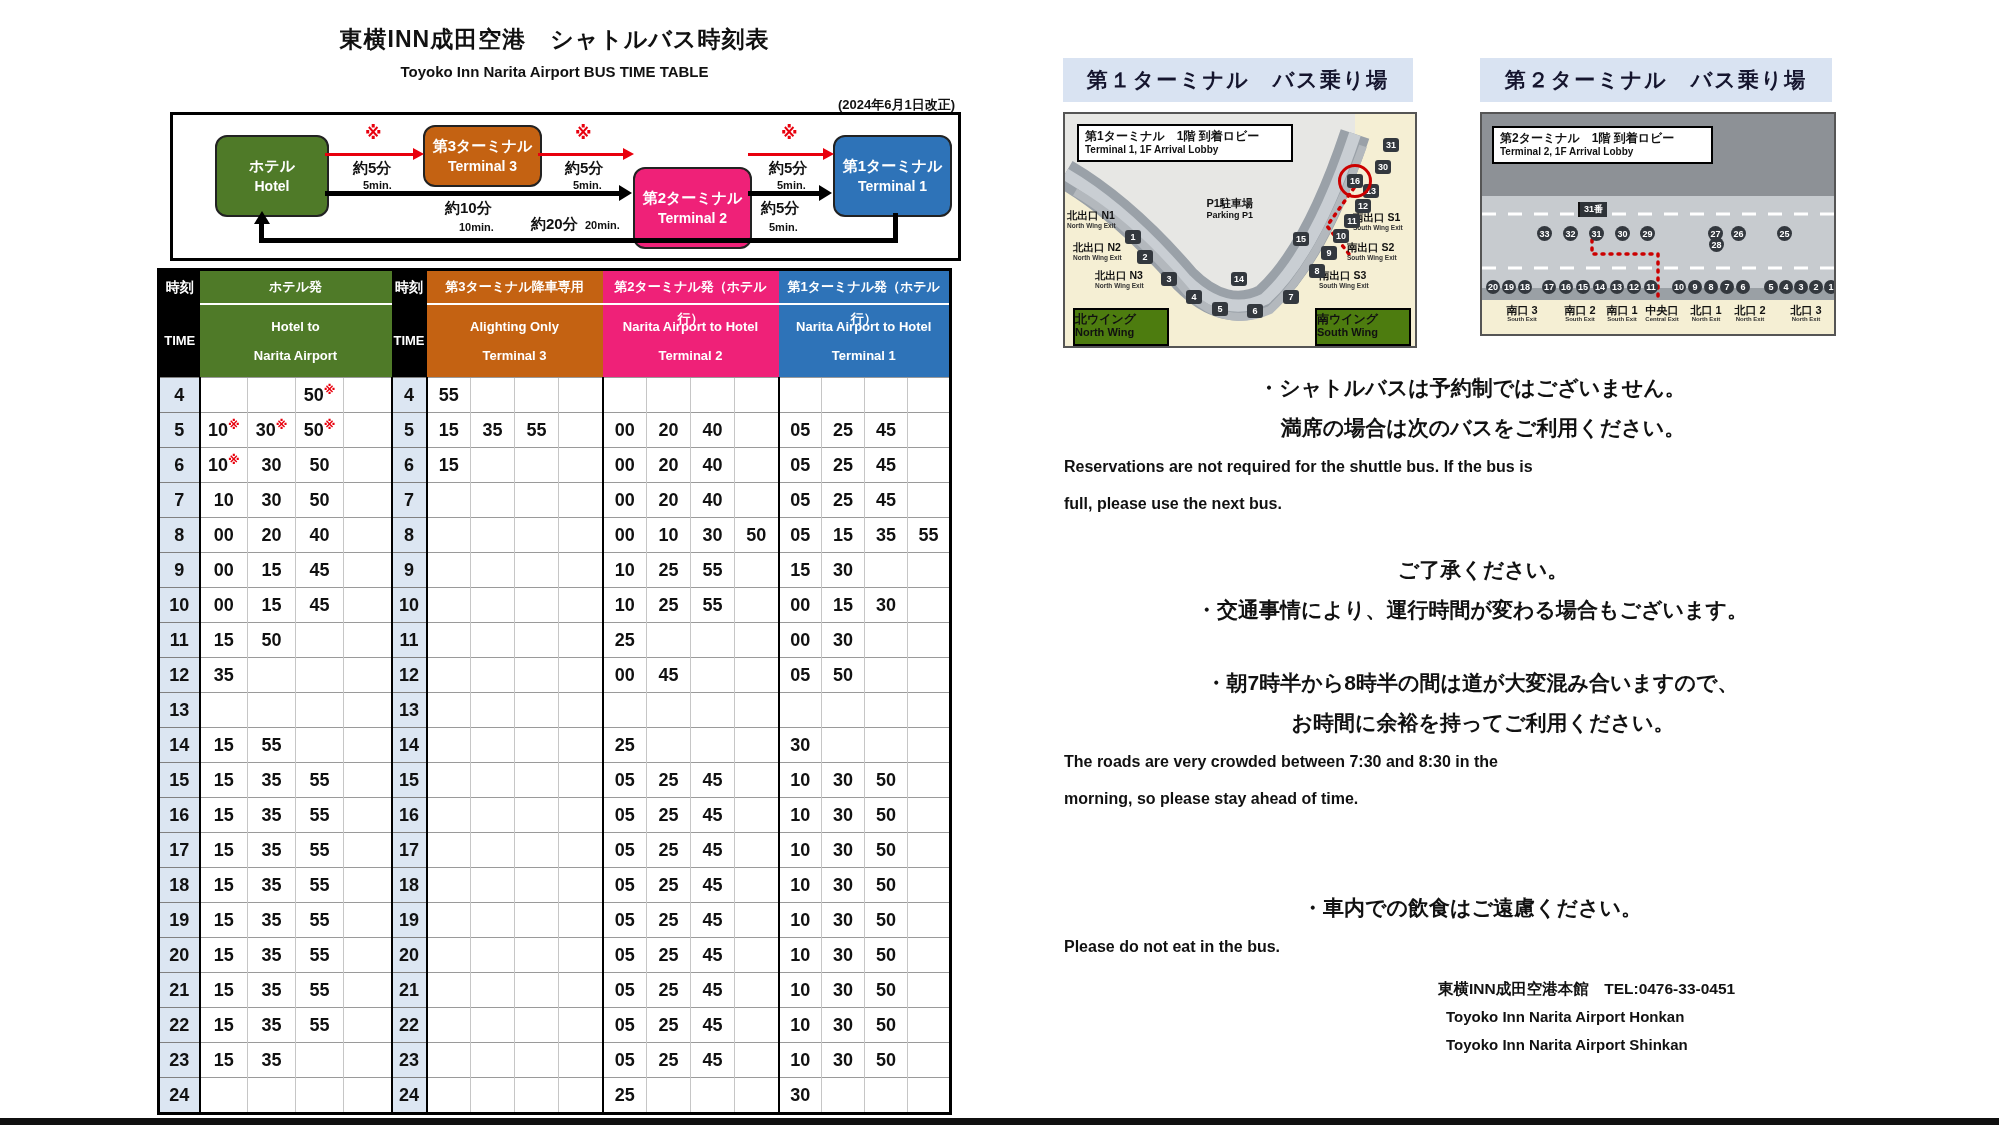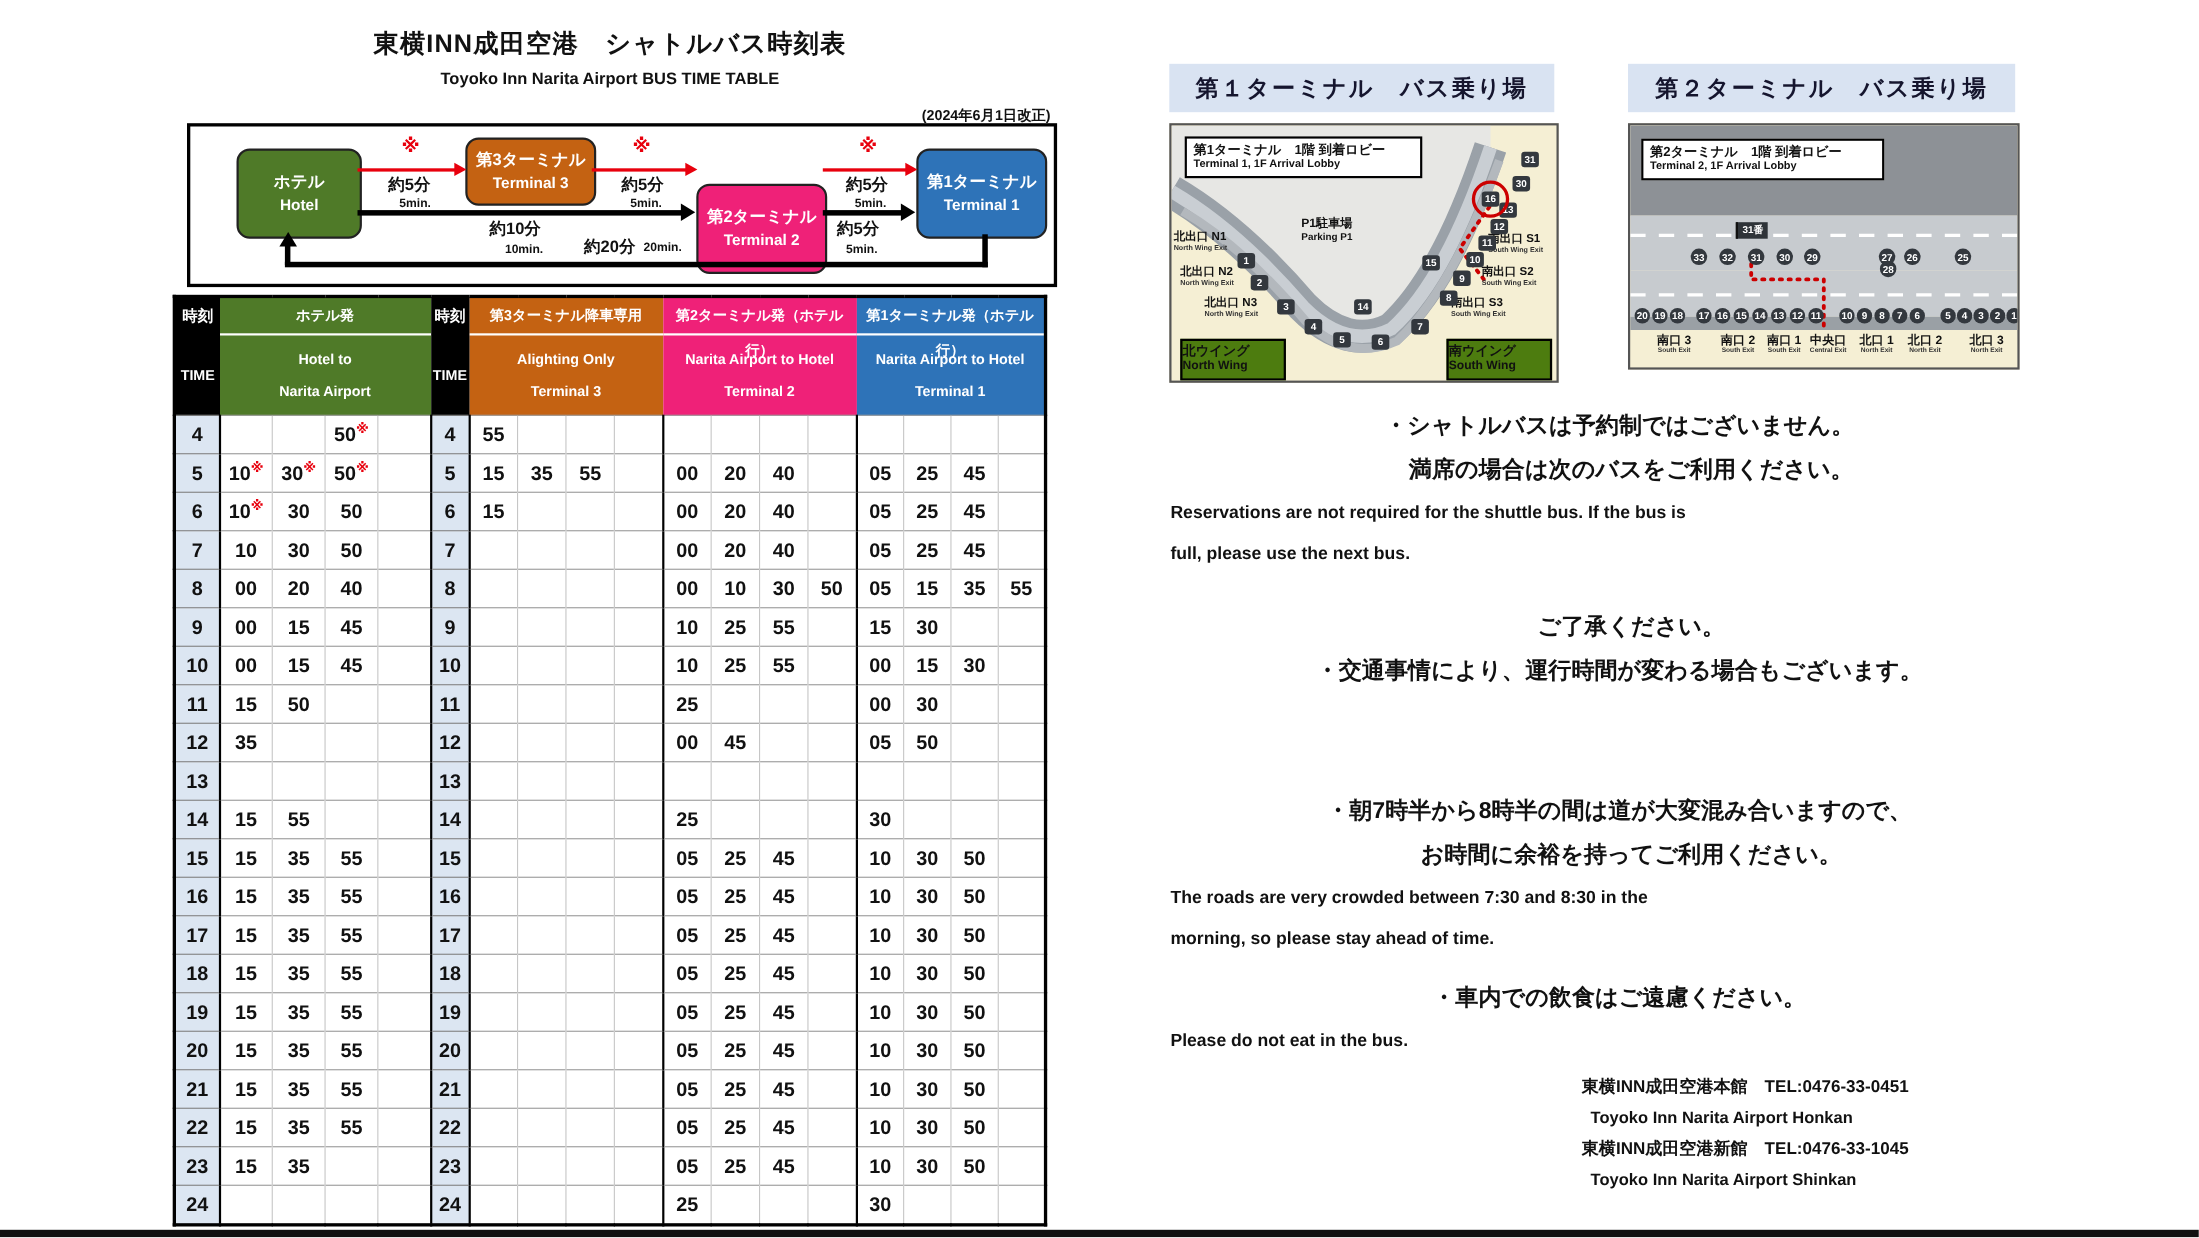--- a/index.html
+++ b/index.html
@@ -55,21 +55,21 @@
   .stop{position:absolute;width:16px;height:14px;background:#33383e;color:#fff;border-radius:3px;
         font-size:9px;font-weight:bold;display:flex;align-items:center;justify-content:center;}
   .stop.round{border-radius:50%;width:15px;height:15px;}
   .ring{position:absolute;width:28px;height:28px;border:3px solid #cc0000;border-radius:50%;}
   .exit-label{position:absolute;line-height:1.1;}
   .exit-label .jp{font-size:10.5px;font-weight:bold;}
   .exit-label .en{font-size:6.5px;font-weight:bold;color:#333;}
   .wing-box{position:absolute;width:92px;height:32px;background:#4d7c0f;border:2px solid #000;text-align:left;line-height:1.2;padding-top:2px;}
   .wing-box .jp{font-size:12px;font-weight:bold;}
   .wing-box .en{font-size:11px;font-weight:bold;}
-  .parking{position:absolute;text-align:left;line-height:1.3;}
+  .parking{position:absolute;text-align:right;line-height:1.3;}
   .parking .jp{font-size:11px;font-weight:bold;} .parking .en{font-size:9px;font-weight:bold;}
   .t2flag{position:absolute;background:#2e3338;color:#fff;font-size:9px;font-weight:bold;
           padding:1px 4px;border-left:2px solid #111;}
   .t2exit{position:absolute;text-align:center;line-height:1.1;}
   .t2exit .jp{font-size:11px;font-weight:bold;} .t2exit .en{font-size:6px;font-weight:bold;color:#333;}
 
   
   .note{position:absolute;left:1052px;width:840px;}
   .note .jp{font-size:21px;font-weight:bold;line-height:40px;text-align:center;}
   .note .jp.ind{padding-left:22px;}
@@ -792,32 +792,31 @@
   <div class="note" style="top:368px;">
     <div class="jp">・シャトルバスは予約制ではございません。</div>
     <div class="jp ind">満席の場合は次のバスをご利用ください。</div>
     <div class="en">Reservations are not required for the shuttle bus. If the bus is</div>
     <div class="en">full, please use the next bus.</div>
   </div>
   <div class="note" style="top:550px;">
     <div class="jp ind">ご了承ください。</div>
     <div class="jp">・交通事情により、運行時間が変わる場合もございます。</div>
   </div>
-  <div class="note" style="top:718px;">
+  <div class="note" style="top:663px;">
     <div class="jp">・朝7時半から8時半の間は道が大変混み合いますので、</div>
     <div class="jp ind">お時間に余裕を持ってご利用ください。</div>
     <div class="en">The roads are very crowded between 7:30 and 8:30 in the</div>
     <div class="en">morning, so please stay ahead of time.</div>
   </div>
   <div class="note" style="top:888px;">
     <div class="jp">・車内での飲食はご遠慮ください。</div>
     <div class="en">Please do not eat in the bus.</div>
   </div>
 
   <div class="contact">
     <div class="jp">東横INN成田空港本館　TEL:0476-33-0451</div>
     <div class="en">Toyoko Inn Narita Airport Honkan</div>
-    <div class="jp">東横INN成田空港新館　TEL:0476-33-1045</div>
     <div class="en">Toyoko Inn Narita Airport Shinkan</div>
   </div>
 
   <div class="bottom-bar"></div>
 </div>
 
 </body></html>

